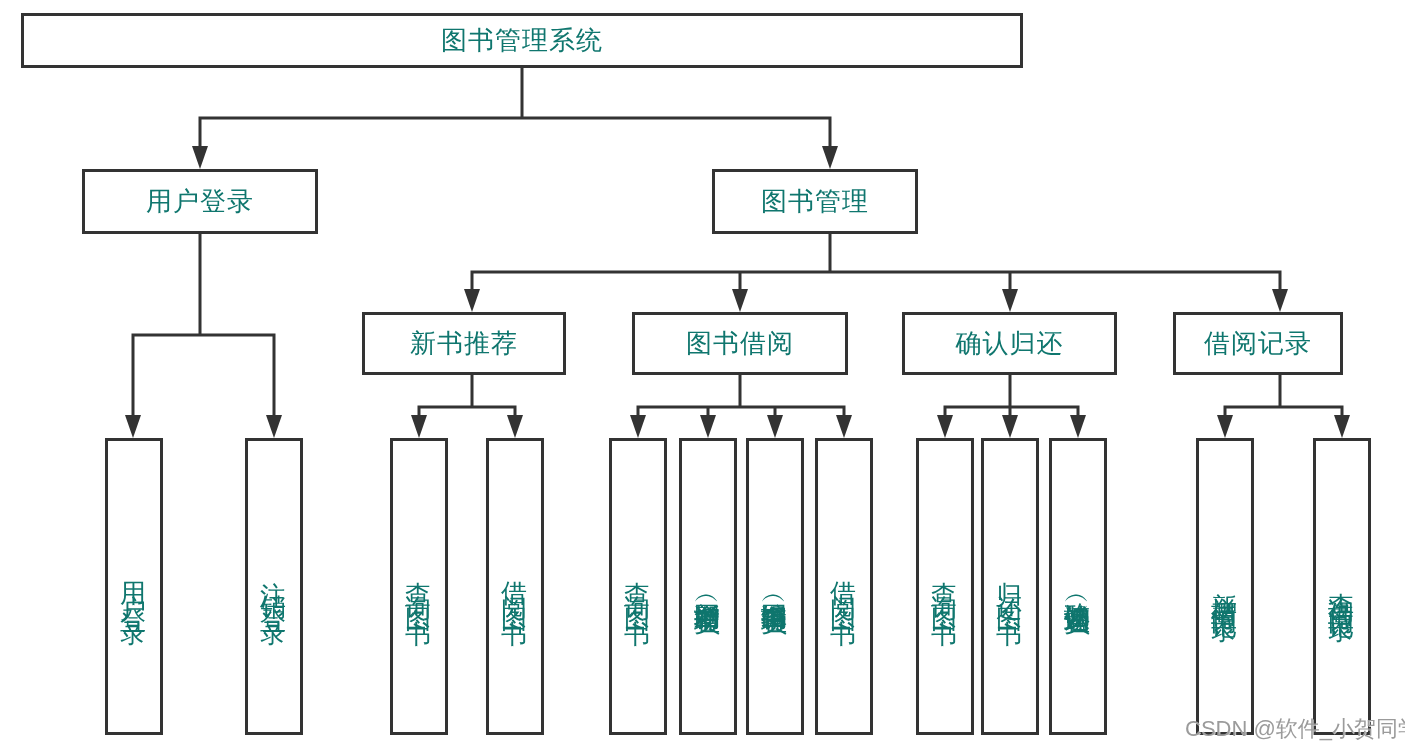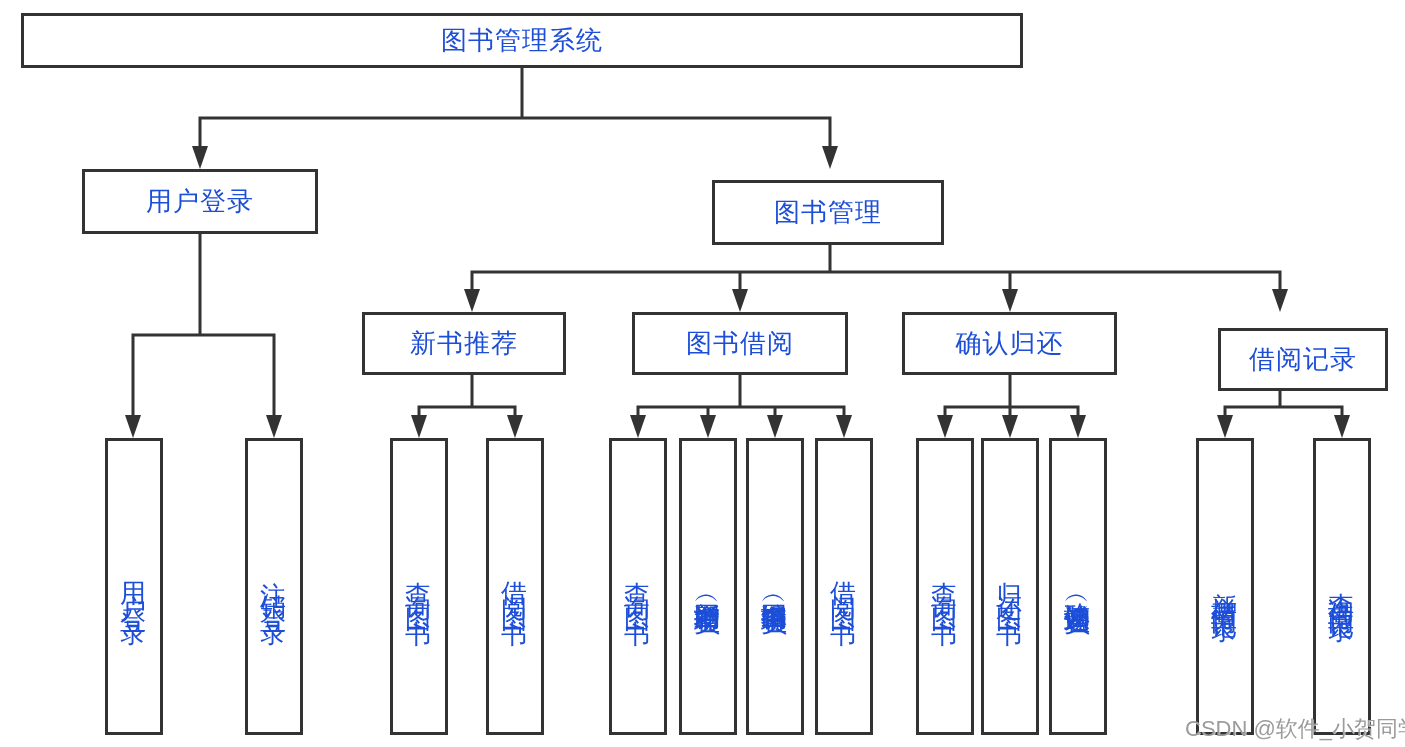--- a/index.html
+++ b/index.html
@@ -21,31 +21,31 @@
   .node {
     position: absolute;
     box-sizing: border-box;
     background: #ffffff;
     border: 3px solid #333333;
     display: flex;
     align-items: center;
     justify-content: center;
     font-size: 26px;
     letter-spacing: 1px;
-    color: #1d4ed8;
+    color: #0f766e;
     z-index: 2;
   }
   .hbox { height: 63px; }
   .root  { left: 21px;  top: 13px;  width: 1002px; height: 55px; }
   .l2a   { left: 82px;  top: 169px; width: 236px; height: 65px; }
-  .l2b   { left: 712px; top: 180px; width: 232px; height: 65px; }
+  .l2b   { left: 712px; top: 169px; width: 206px; height: 65px; }
   .l3a   { left: 362px;  top: 312px; width: 204px; }
   .l3b   { left: 632px;  top: 312px; width: 216px; }
   .l3c   { left: 902px;  top: 312px; width: 215px; }
-  .l3d   { left: 1173px; top: 328px; width: 170px; margin-left: 45px; }
+  .l3d   { left: 1173px; top: 312px; width: 170px; }
   .vbox {
     top: 438px;
     width: 58px;
     height: 297px;
     writing-mode: vertical-rl;
     text-orientation: mixed;
     font-size: 26px;
   }
   .ls-wide  { letter-spacing: 13px; }
   .ls-mid   { letter-spacing: 5px;  }

